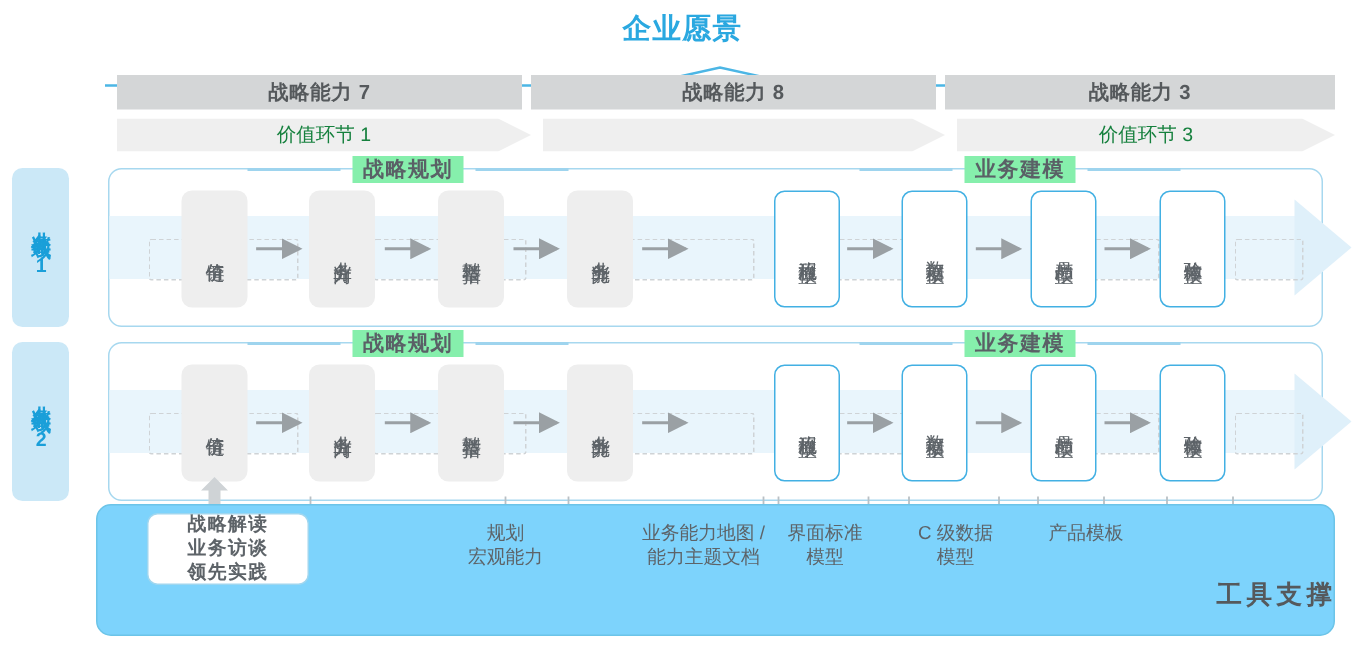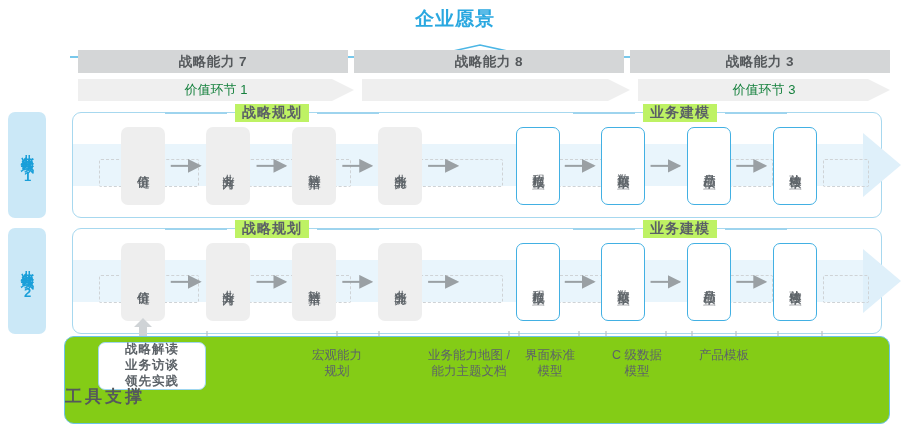--- a/index.html
+++ b/index.html
@@ -65,38 +65,38 @@
                border-top:32px solid transparent; border-bottom:32px solid transparent;
                border-left:38px solid #dff0fa; }
 
   
   .dash{ position:absolute; top:46px; height:28px; border:1.5px dashed #cfd3d6;
          background:transparent; border-radius:2px; }
 
   
   .sec{ position:absolute; top:-9px; display:flex; align-items:center; gap:8px; }
   .sec .line{ height:1.5px; background:#9ed4ee; width:62px; }
-  .sec .t{ background:#bef264; padding:0 7px; font-size:14px; font-weight:bold;
+  .sec .t{ background:#86efac; padding:0 7px; font-size:14px; font-weight:bold;
            color:#5a6066; letter-spacing:1px; white-space:nowrap; }
 
   
   .node{ position:absolute; top:14px; width:44px; height:78px; border-radius:7px;
          display:flex; align-items:center; justify-content:center; }
   .node span{ writing-mode:vertical-rl; text-orientation:upright;
               font-size:12.5px; line-height:1.18; color:#5d6368; letter-spacing:1px; }
   .node.grey{ background:#eeeeee; }
   .node.blue{ background:#ffffff; border:1.6px solid #42b0e3; }
 
   
   .uparrow{ position:absolute; left:134px; top:318px; width:18px; height:22px; }
 
   
   .tool{ position:absolute; left:64px; top:336px; width:826px; height:88px;
-         border:1.5px solid #6cc4e8; border-radius:10px; background:#84cc16; }
-  .tool-title{ position:absolute; left:0; top:48px; width:826px; text-align:left;
+         border:1.5px solid #6cc4e8; border-radius:10px; background:#7dd3fc; }
+  .tool-title{ position:absolute; left:0; top:48px; width:826px; text-align:right;
                font-size:17px; font-weight:bold; color:#55595c; letter-spacing:3px; }
 
   .toolbox{ position:absolute; left:33px; top:5px; width:108px; height:48px;
             border:1.3px solid #9fd6ef; border-radius:7px; background:#fff;
             display:flex; flex-direction:column; align-items:center;
             justify-content:center; font-size:12.5px; font-weight:bold;
             color:#5d6368; line-height:1.26; letter-spacing:1px; }
 
   .tlabel{ position:absolute; top:10px; text-align:center; font-size:12.5px;
            color:#5d6368; line-height:1.3; }
@@ -300,22 +300,22 @@
   </svg>
 
   <div class="tool">
     <div class="toolbox">
       <div>战略解读</div>
       <div>业务访谈</div>
       <div>领先实践</div>
     </div>
 
     <div class="tlabel" style="left:212px;width:120px;">
+      <div>规划</div>
       <div>宏观能力</div>
-      <div>规划</div>
     </div>
     <div class="tlabel" style="left:324px;width:160px;">
       <div>业务能力地图 /</div>
       <div>能力主题文档</div>
     </div>
     <div class="tlabel" style="left:425px;width:120px;">
       <div>界面标准</div>
       <div>模型</div>
     </div>
     <div class="tlabel" style="left:512px;width:120px;">

